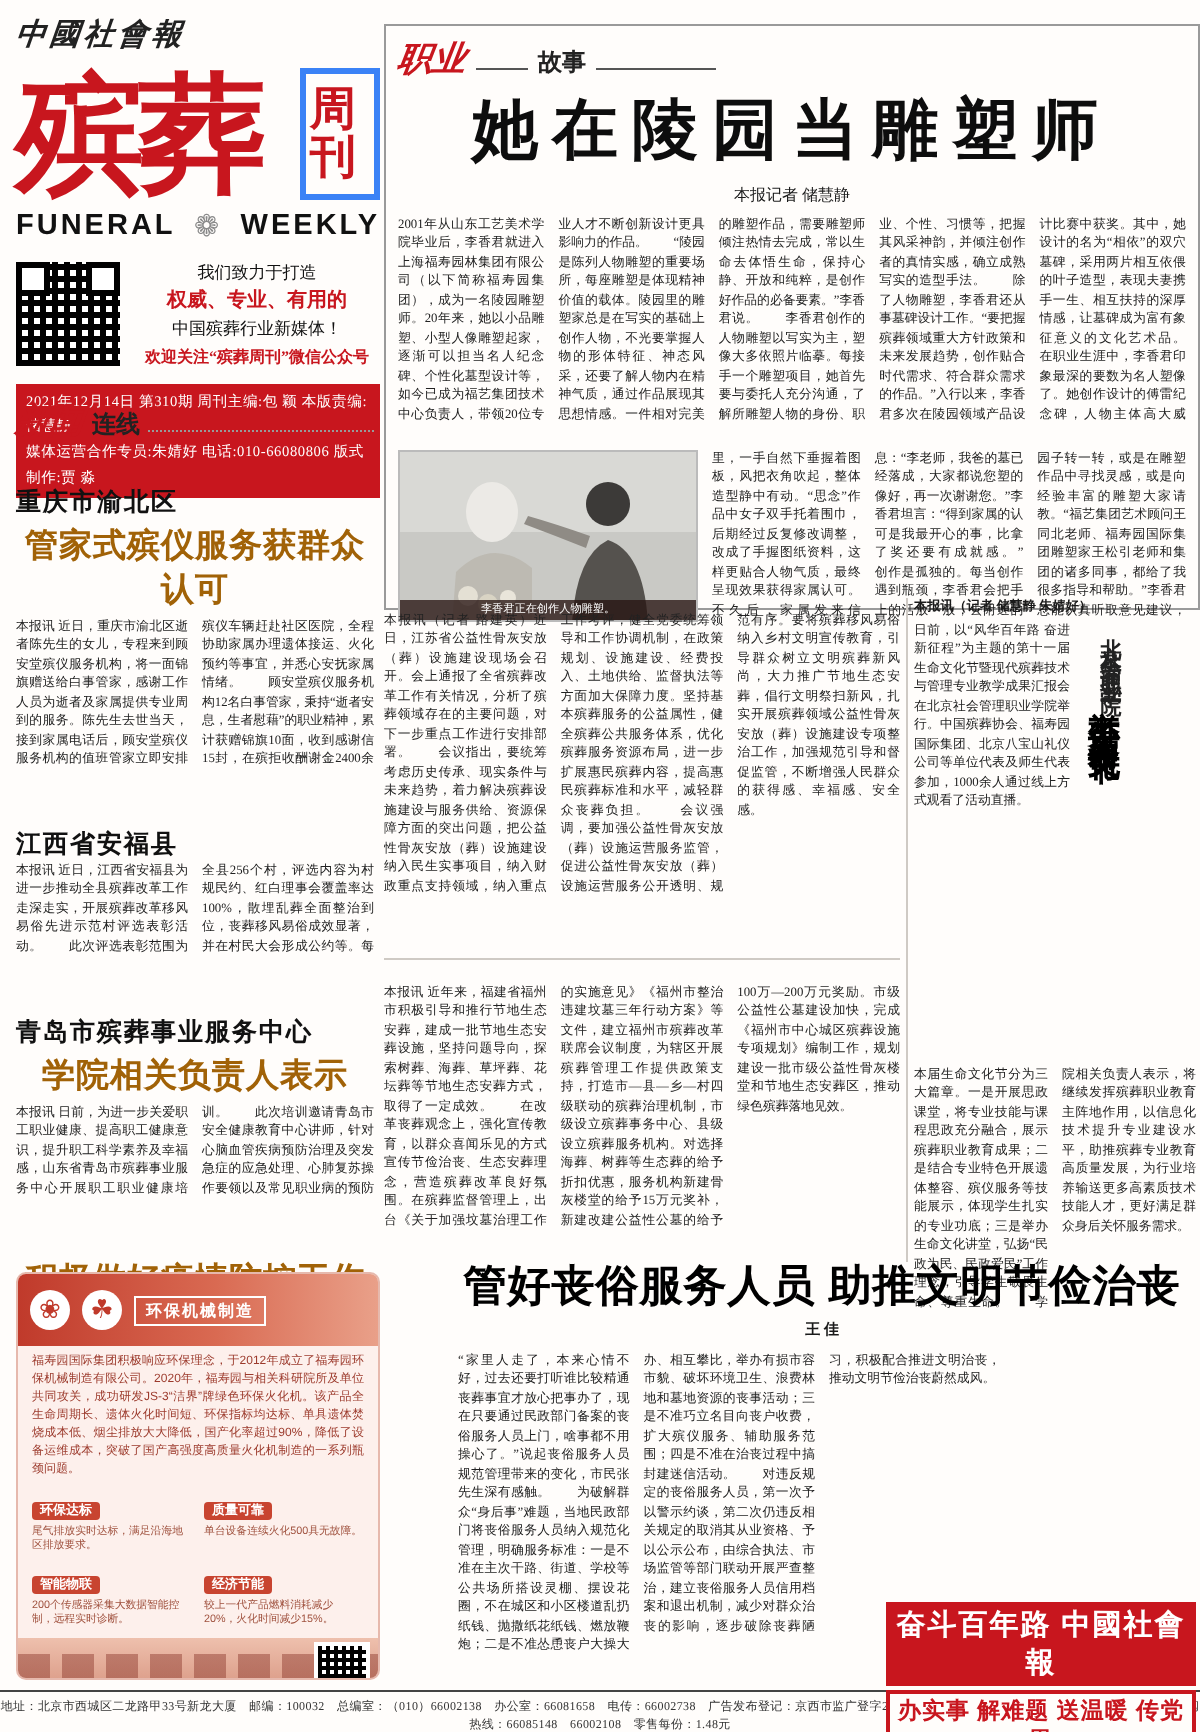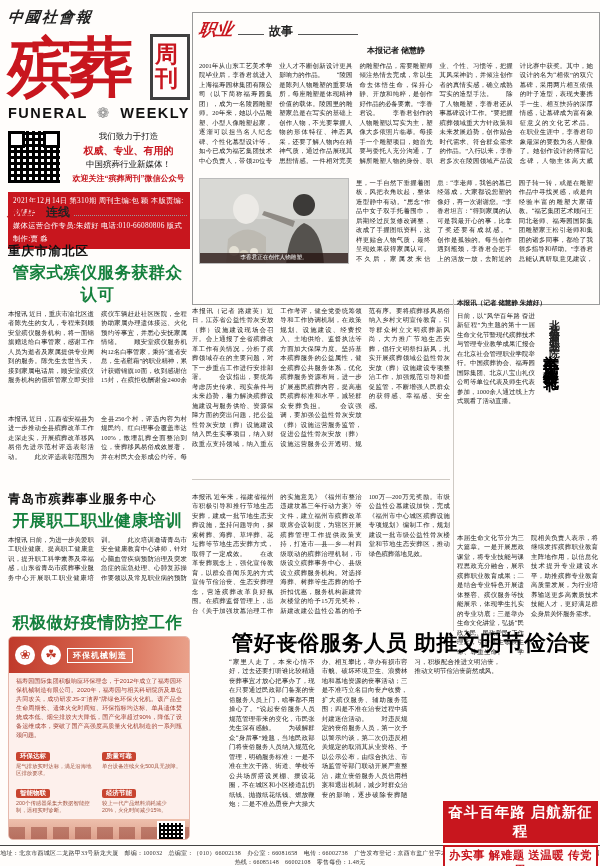--- a/index.html
+++ b/index.html
@@ -4,21 +4,21 @@
 <style>
   html,body{margin:0;padding:0;}
   body{width:600px;height:866px;background:#f7f6f3;font-family:"Liberation Serif","DejaVu Serif",serif;color:#1a1a1a;}
   .page{position:relative;width:600px;height:866px;background:#fffdfb;overflow:hidden;}
   .sans{font-family:"Liberation Sans","DejaVu Sans",sans-serif;}
   
   #masthead{position:absolute;left:8px;top:8px;width:182px;}
   .paper-script{font-size:15px;font-weight:bold;font-style:italic;transform:skewX(-6deg);letter-spacing:2px;color:#222;}
   .title-row{display:flex;align-items:flex-end;margin-top:1px;}
   .binzang{font-size:64px;line-height:0.98;font-weight:bold;color:#c8161e;letter-spacing:-3px;flex:1;}
-  .zhoukan-box{width:30px;height:56px;border:3px solid #404040;color:#c8161e;display:flex;flex-direction:column;align-items:center;justify-content:center;font-size:23px;font-weight:bold;line-height:1.05;margin-top:6px;padding:2px;}
+  .zhoukan-box{width:30px;height:56px;border:3px solid #3b82f6;color:#c8161e;display:flex;flex-direction:column;align-items:center;justify-content:center;font-size:23px;font-weight:bold;line-height:1.05;margin-top:6px;padding:2px;}
   .english-row{display:flex;align-items:center;justify-content:space-between;font-weight:bold;font-size:14.5px;letter-spacing:1.5px;margin-top:4px;color:#111;}
   .flower{color:#8a8a8a;font-size:15px;}
   .qr-row{display:flex;gap:7px;margin-top:8px;align-items:center;}
   .qr{width:52px;height:52px;background:
       repeating-linear-gradient(0deg,#000 0 3px,rgba(255,255,255,0) 3px 6px),
       repeating-linear-gradient(90deg,#000 0 3px,#fff 3px 6px);
       position:relative;flex:none;}
   .qr:before,.qr:after{content:"";position:absolute;width:11px;height:11px;background:#fff;border:3px solid #000;top:0;}
   .qr:before{left:0;} .qr:after{right:0;}
   .promo{flex:1;text-align:center;line-height:1.5;}
@@ -27,21 +27,21 @@
   .promo .p4{font-size:8px;font-weight:bold;color:#c8161e;margin-top:2px;}
   .date-bar{background:#c8161e;color:#fff;font-size:7.3px;line-height:1.75;padding:3px 5px;margin-top:7px;letter-spacing:0.3px;}
   
   #news-col{position:absolute;left:8px;top:199px;width:179px;}
   .section-head{display:flex;align-items:baseline;gap:4px;}
   .badge-main{color:#c8161e;font-weight:bold;font-style:italic;font-size:17px;transform:skewX(-8deg);}
   .badge-sub{font-size:12px;font-weight:bold;color:#222;}
   .head-line{flex:1;border-bottom:1px dotted #999;height:9px;}
   .news-art{margin-top:21px;}
   .kicker{font-size:12.5px;font-weight:bold;letter-spacing:1px;color:#111;}
-  .news-headline{font-size:16.5px;font-weight:bold;text-align:center;letter-spacing:0.5px;color:#15803d;margin:2px 0 3px;}
+  .news-headline{font-size:16.5px;font-weight:bold;text-align:center;letter-spacing:0.5px;color:#a16207;margin:2px 0 3px;}
   .body-cols{column-gap:7px;column-fill:auto;font-size:6.4px;line-height:1.48;text-align:justify;overflow:hidden;color:#222;}
   .c2{column-count:2;}
   .c3{column-count:3;}
   .c4{column-count:4;}
   .c5{column-count:5;}
   
   #ad-box{position:absolute;left:8px;top:636px;width:180px;height:202px;background:#fdf0ec;border:1px solid #e6b9ad;border-radius:5px;overflow:hidden;}
   .ad-head{height:36px;background:linear-gradient(90deg,#c03a2b,#d96a52 55%,#e9a089);display:flex;align-items:center;gap:6px;padding:0 6px;}
   .ad-logo{width:20px;height:20px;border-radius:50%;background:#fff;color:#c03a2b;font-size:13px;line-height:20px;text-align:center;flex:none;}
   .ad-badge{border:1px solid #fff;color:#fff;font-size:8px;font-weight:bold;padding:1px 5px;letter-spacing:1px;}
@@ -53,21 +53,21 @@
   .ad-build .blds{position:absolute;inset:8px 0 0 0;background:repeating-linear-gradient(90deg,rgba(120,30,20,.38) 0 16px,rgba(0,0,0,0) 16px 22px);}
   .ad-qr{position:absolute;right:4px;bottom:22px;width:24px;height:24px;background:
       repeating-linear-gradient(0deg,#000 0 2px,rgba(255,255,255,0) 2px 4px),
       repeating-linear-gradient(90deg,#000 0 2px,#fff 2px 4px);border:2px solid #fff;}
   
   #story-box{position:absolute;left:192px;top:12px;width:394px;height:281px;border:1px solid #9a9a9a;padding:5px 6px;background:#fffdfb;}
   .story-badge{display:flex;align-items:baseline;gap:5px;}
   .sb-line{width:26px;border-bottom:1px solid #555;height:8px;}
   .sb-line.long{flex:0 0 60px;}
   .story-headline{font-size:33px;font-weight:bold;text-align:center;letter-spacing:7px;color:#0d0d0d;margin-top:2px;}
-  .story-byline{text-align:center;font-size:8px;font-weight:bold;margin:4px 0 5px;}
+  .story-byline{text-align:center;font-size:8px;font-weight:normal;margin:4px 0 5px;}
   .story-top{height:112px;}
   .story-bottom-row{display:flex;gap:7px;margin-top:5px;height:86px;}
   .photo{width:148px;flex:none;position:relative;border:1px solid #bbb;background:#cfcfcb;overflow:hidden;}
   .photo svg{display:block;}
   .photo-cap{position:absolute;left:0;right:0;bottom:0;background:rgba(40,20,18,.78);color:#fff;font-size:5.6px;text-align:center;padding:1px 0;}
   .story-bottom{flex:1;height:86px;}
   
   #jiangsu{position:absolute;left:192px;top:301px;width:258px;}
   .js-headline{font-size:11.5px;font-weight:bold;letter-spacing:0.2px;text-align:center;color:#000;}
   #jiangsu .body-cols{margin-top:5px;height:148px;}
@@ -138,26 +138,27 @@
       <span class="head-line"></span>
     </div>
 
     <div class="news-art">
       <div class="kicker">重庆市渝北区</div>
       <div class="news-headline sans">管家式殡仪服务获群众认可</div>
       <div class="body-cols c2" style="height:84px;">本报讯 近日，重庆市渝北区逝者陈先生的女儿，专程来到顾安堂殡仪服务机构，将一面锦旗赠送给白事管家，感谢工作人员为逝者及家属提供专业周到的服务。陈先生去世当天，接到家属电话后，顾安堂殡仪服务机构的值班管家立即安排殡仪车辆赶赴社区医院，全程协助家属办理遗体接运、火化预约等事宜，并悉心安抚家属情绪。　　顾安堂殡仪服务机构12名白事管家，秉持“逝者安息，生者慰藉”的职业精神，累计获赠锦旗10面，收到感谢信15封，在殡拒收酬谢金2400余元。　　据悉，近年来，渝北区殡仪馆规范服务流程，同步推出“生命回忆录”等殡仪服务，从细节入手，特别是顾安堂殡仪服务机构的管家式服务，为丧属节省了时间、精力和费用，减轻了痛苦。下一步，管家式殡仪服务将在全区殡仪服务机构推广，满足群众对治丧的个性化需求，确保殡仪服务质量高效。（吴友国）</div>
     </div>
 
     <div class="news-art">
+      <div class="kicker">江西省安福县</div>
       <div class="body-cols c2" style="height:56px;">本报讯 近日，江西省安福县为进一步推动全县殡葬改革工作走深走实，开展殡葬改革移风易俗先进示范村评选表彰活动。　　此次评选表彰范围为全县256个村，评选内容为村规民约、红白理事会覆盖率达100%，散埋乱葬全面整治到位，丧葬移风易俗成效显著，并在村民大会形成公约等。每个乡镇推荐1—2个殡葬移风易俗工作成效突出的村作为候选村庄，县殡改办在各乡镇上报的候选村庄中开展评选，经实地考察核验，最终确定6个村予以通报表彰，给予每个村1万元的项目资金奖励，用于公墓建设及殡葬移风易俗宣传。（李千）</div>
     </div>
 
     <div class="news-art">
       <div class="kicker">青岛市殡葬事业服务中心</div>
-      <div class="news-headline sans">开展职工职业健康培训</div>
+      <div class="news-headline sans">学院相关负责人表示</div>
       <div class="body-cols c2" style="height:56px;">本报讯 日前，为进一步关爱职工职业健康、提高职工健康意识，提升职工科学素养及幸福感，山东省青岛市殡葬事业服务中心开展职工职业健康培训。　　此次培训邀请青岛市安全健康教育中心讲师，针对心脑血管疾病预防治理及突发急症的应急处理、心肺复苏操作要领以及常见职业病的预防和改善缓解等方面进行讲解。职工们纷纷表示，通过此次培训学习了一些实用的生活保养常识和急救方法，在缓解慢性劳损方面得到了针对性指导，有助于形成良好的工作生活习惯，对形成健康科学的工作氛围起到极大促进作用。（晋）</div>
     </div>
 
     <div class="news-art">
       <div class="news-headline sans">积极做好疫情防控工作</div>
       <div class="body-cols c2" style="height:78px;">本报讯 近日，浙江省绍兴、宁波、杭州等地发生疫情，金华市龙山公墓迅速行动，周密部署，严格防控，积极应对突发疫情，全力保障服务对象和工作人员的生命安全。　　迅速开展疫情防控部署。龙山公墓召开紧急会议，学习传达省市疫情防控要求，明确专人负责防控期间的各类问题，做好分工、消毒，监测员工健康状况，配合排查工作，做好重点区域防护。　　加强祭扫点位疫情防控。要求来访市民在祭扫期间，严格遵守防疫规定，自觉佩戴口罩，测量体温，出示行程码等，配合做好人员信息登记。严格管控服务大厅、寄存室等室内场所人员数量，减少聚集。定时对办公场所、寄存室、墓区主干道等重要场所进行消毒。　　倡导绿色文明祭扫。利用LED显示屏、张贴告知书、摆放温馨提示牌等多种形式宣传疫情防控，倡导以鲜花祭扫、网络祭扫、书写寄语等绿色文明方式缅怀先人。（金小华 潘倩）</div>
     </div>
   </div>
 
   <div id="ad-box" class="sans">
@@ -192,20 +193,21 @@
     </div>
   </div>
 
   <div id="story-box">
     <div class="story-badge">
       <span class="badge-main">职业</span>
       <span class="sb-line"></span>
       <span class="badge-sub">故事</span>
       <span class="sb-line long"></span>
     </div>
+    <div class="story-headline sans">她在陵园当雕塑师</div>
     <div class="story-byline">本报记者 储慧静</div>
     <div class="story-top body-cols c5">2001年从山东工艺美术学院毕业后，李香君就进入上海福寿园林集团有限公司（以下简称福寿园集团），成为一名陵园雕塑师。20年来，她以小品雕塑、小型人像雕塑起家，逐渐可以担当名人纪念碑、个性化墓型设计等，如今已成为福艺集团技术中心负责人，带领20位专业人才不断创新设计更具影响力的作品。　　“陵园是陈列人物雕塑的重要场所，每座雕塑是体现精神价值的载体。陵园里的雕塑家总是在写实的基础上创作人物，不光要掌握人物的形体特征、神态风采，还要了解人物内在精神气质，通过作品展现其思想情感。一件相对完美的雕塑作品，需要雕塑师倾注热情去完成，常以生命去体悟生命，保持心静、开放和纯粹，是创作好作品的必备要素。”李香君说。　　李香君创作的人物雕塑以写实为主，塑像大多依照片临摹。每接手一个雕塑项目，她首先要与委托人充分沟通，了解所雕塑人物的身份、职业、个性、习惯等，把握其风采神韵，并倾注创作者的真情实感，确立成熟写实的造型手法。　　除了人物雕塑，李香君还从事墓碑设计工作。“要把握殡葬领域重大方针政策和未来发展趋势，创作贴合时代需求、符合群众需求的作品。”入行以来，李香君多次在陵园领域产品设计比赛中获奖。其中，她设计的名为“相依”的双穴墓碑，采用两片相互依偎的叶子造型，表现夫妻携手一生、相互扶持的深厚情感，让墓碑成为富有象征意义的文化艺术品。　　在职业生涯中，李香君印象最深的要数为名人塑像了。她创作设计的傅雷纪念碑，人物主体高大威严，碑体和体现其风范的图案相得益彰：他身披大衣，气宇轩昂，眼神坚定，一手插在大衣口袋</div>
     <div class="story-bottom-row">
       <div class="photo">
         <svg width="148" height="86" viewBox="0 0 148 86">
           <rect width="148" height="86" fill="#c9c9c5"></rect>
           <rect width="148" height="40" fill="#d9d9d5"></rect>
           <ellipse cx="46" cy="30" rx="13" ry="15" fill="#eceae6"></ellipse>
           <path d="M28 60 Q46 42 66 58 L66 86 L26 86 Z" fill="#bdbab2"></path>
           <circle cx="34" cy="72" r="5" fill="#e4e0d4"></circle>
@@ -239,23 +241,24 @@
       <div class="bj-vert">
         <span class="bj-vk">北京社会管理职业学院</span>
         <span class="bj-vm sans">举办第十一届生命文化节</span>
       </div>
     </div>
     <div class="bj-body2 body-cols c2">本届生命文化节分为三大篇章。一是开展思政课堂，将专业技能与课程思政充分融合，展示殡葬职业教育成果；二是结合专业特色开展遗体整容、殡仪服务等技能展示，体现学生扎实的专业功底；三是举办生命文化讲堂，弘扬“民政为民、民政爱民”工作理念，引导学生敬畏生命、尊重生命。　　学院相关负责人表示，将继续发挥殡葬职业教育主阵地作用，以信息化技术提升专业建设水平，助推殡葬专业教育高质量发展，为行业培养输送更多高素质技术技能人才，更好满足群众身后关怀服务需求。</div>
   </div>
 
   <div id="bottom-art">
     <div class="bt-headline sans">管好丧俗服务人员 助推文明节俭治丧</div>
+    <div class="bt-byline">王 佳</div>
     <div class="body-cols c4">“家里人走了，本来心情不好，过去还要打听谁比较精通丧葬事宜才放心把事办了，现在只要通过民政部门备案的丧俗服务人员上门，啥事都不用操心了。”说起丧俗服务人员规范管理带来的变化，市民张先生深有感触。　　为破解群众“身后事”难题，当地民政部门将丧俗服务人员纳入规范化管理，明确服务标准：一是不准在主次干路、街道、学校等公共场所搭设灵棚、摆设花圈，不在城区和小区楼道乱扔纸钱、抛撒纸花纸钱、燃放鞭炮；二是不准怂恿丧户大操大办、相互攀比，举办有损市容市貌、破坏环境卫生、浪费林地和墓地资源的丧事活动；三是不准巧立名目向丧户收费，扩大殡仪服务、辅助服务范围；四是不准在治丧过程中搞封建迷信活动。　　对违反规定的丧俗服务人员，第一次予以警示约谈，第二次仍违反相关规定的取消其从业资格、予以公示公布，由综合执法、市场监管等部门联动开展严查整治，建立丧俗服务人员信用档案和退出机制，减少对群众治丧的影响，逐步破除丧葬陋习，积极配合推进文明治丧，推动文明节俭治丧蔚然成风。</div>
   </div>
 
   <div id="banner" class="sans">
-    <div class="bn1">奋斗百年路 启航新征程</div>
+    <div class="bn1">奋斗百年路 中國社會報</div>
     <div class="bn2">办实事 解难题 送温暖 传党恩</div>
   </div>
 
   <div id="footer">地址：北京市西城区二龙路甲33号新龙大厦　邮编：100032　总编室：（010）66002138　办公室：66081658　电传：66002738　广告发布登记：京西市监广登字20170068号　广告：66062629　定价：每月30.67元　订阅热线：66085148　66002108　零售每份：1.48元</div>
 
 </div>
 
 </body></html>

